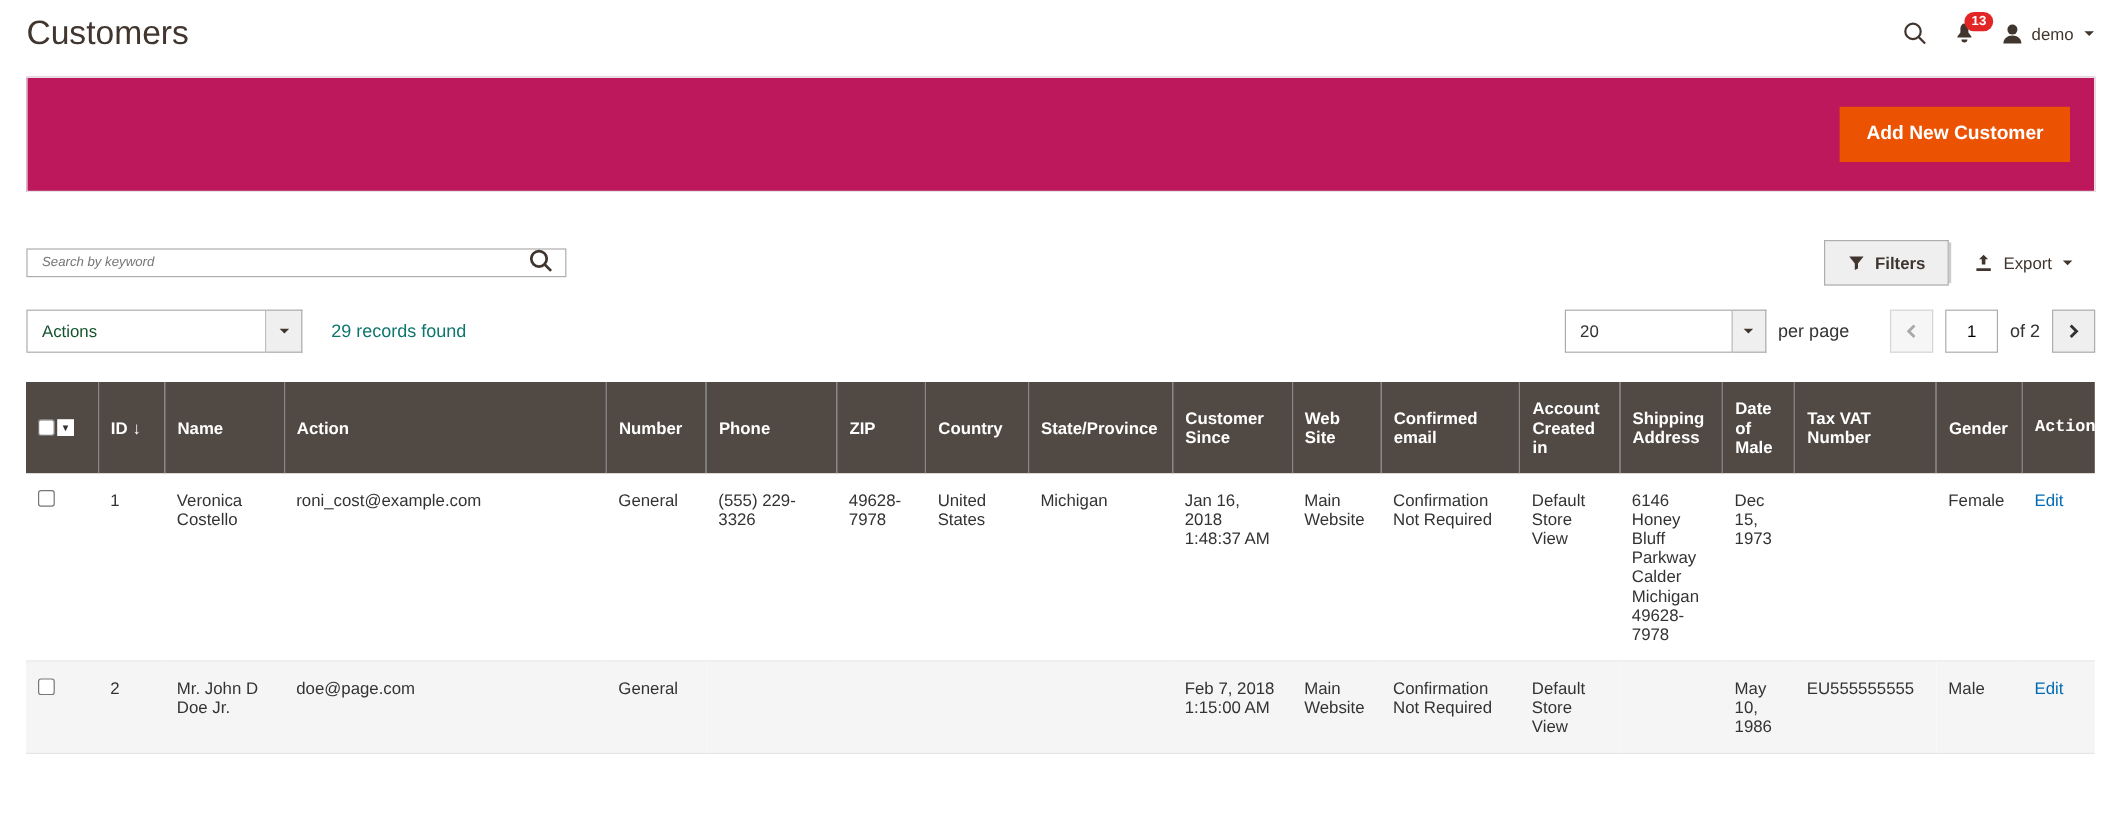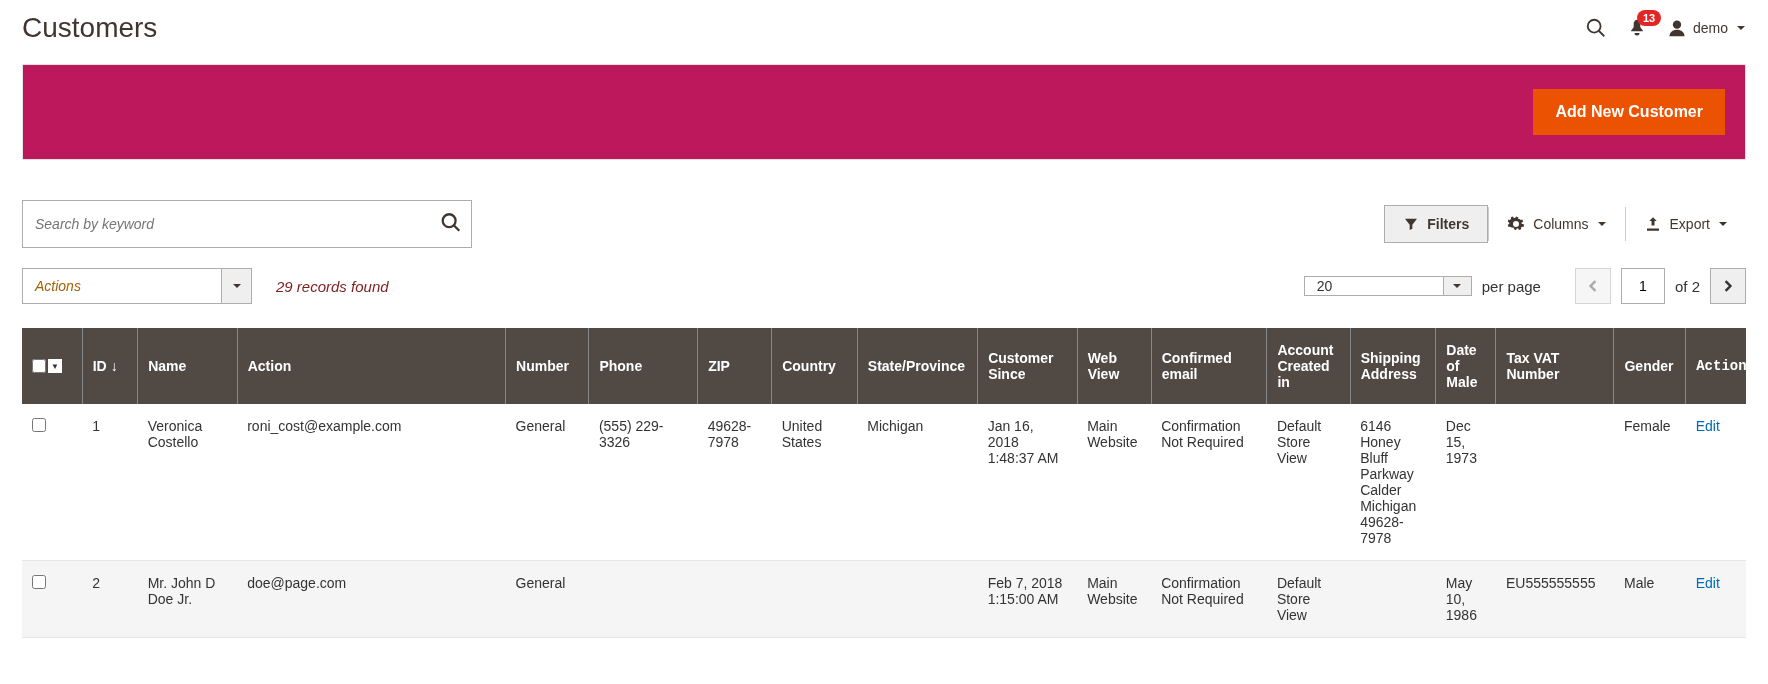--- a/index.html
+++ b/index.html
@@ -79,24 +79,24 @@
     margin-bottom: 20px;
     flex-wrap: wrap;
     gap: 12px;
   }
   .search-wrap {
     position: relative;
     width: 450px;
   }
   .search-input {
     width: 100%;
-    height: 48px;
+    height: 24px;
     border: 1px solid #adadad;
     padding: 0 44px 0 12px;
-    font-size: 14px;
+    font-size: 11px;
     font-style: italic;
     color: #555;
   }
   .search-icon-btn {
     position: absolute;
     right: 6px;
     top: 50%;
     transform: translateY(-50%);
     background: none;
     border: none;
@@ -151,46 +151,44 @@
     height: 36px;
   }
   .actions-dd-main {
     border: 1px solid #adadad;
     padding: 0 12px;
     width: 200px;
     display: flex;
     align-items: center;
     background: #fff;
     font-size: 14px;
-    color: #a16207;
-    font-style: italic;
+    color: #14532d;
   }
   .actions-dd-caret {
     border: 1px solid #adadad;
     border-left: none;
     width: 30px;
     background: #efefef;
     display: flex;
     align-items: center;
     justify-content: center;
     cursor: pointer;
   }
   .records {
-    color: #7f1d1d;
+    color: #0f766e;
     font-size: 15px;
-    font-style: italic;
   }
   .pager {
     display: flex;
     align-items: center;
     gap: 10px;
   }
   .per-page {
     display: flex;
-    height: 20px;
+    height: 36px;
   }
   .per-page-val {
     border: 1px solid #adadad;
     width: 140px;
     padding: 0 12px;
     display: flex;
     align-items: center;
     background: #fff;
   }
   .per-page-caret {
@@ -333,29 +331,20 @@
       </button>
     </div>
     <div class="toolbar-right">
       <div class="filters-btn">
         <svg width="16" height="16" viewBox="0 0 24 24" fill="#41362f">
             <path d="M3 4h18l-7 9v6l-4 2v-8L3 4z"></path>
           </svg>
         <span>Filters</span>
       </div>
       <div class="toolbar-sep"></div>
-      <div class="toolbar-group">
-        <svg width="18" height="18" viewBox="0 0 24 24" fill="#41362f">
-            <path d="M12 8a4 4 0 100 8 4 4 0 000-8zm9 4l2 1-1 3-2-.5a8 8 0 01-1.5 1.5l.5 2-3 1-1-2h-2l-1 2-3-1 .5-2A8 8 0 014 15.5L2 16l-1-3 2-1v-2L1 9l1-3 2 .5A8 8 0 015.5 5L5 3l3-1 1 2h2l1-2 3 1-.5 2A8 8 0 0118.5 6.5L20.5 6l1 3-2 1v2z"></path>
-          </svg>
-        <span class="label">Columns</span>
-        <svg width="10" height="10" viewBox="0 0 10 10" fill="#41362f">
-            <path d="M1 3l4 4 4-4z"></path>
-          </svg>
-      </div>
       <div class="toolbar-sep"></div>
       <div class="toolbar-group">
         <svg width="18" height="18" viewBox="0 0 24 24" fill="#41362f">
             <path d="M12 3l5 5h-3v6h-4V8H7l5-5zM4 18h16v3H4z"></path>
           </svg>
         <span class="label">Export</span>
         <svg width="10" height="10" viewBox="0 0 10 10" fill="#41362f">
             <path d="M1 3l4 4 4-4z"></path>
           </svg>
       </div>
@@ -431,21 +420,21 @@
           </th>
           <th><span>ID</span><span class="sort-arrow">↓</span></th>
           <th>Name</th>
           <th>Action</th>
           <th>Number</th>
           <th>Phone</th>
           <th>ZIP</th>
           <th>Country</th>
           <th>State/Province</th>
           <th>Customer Since</th>
-          <th>Web View</th>
+          <th>Web Site</th>
           <th>Confirmed email</th>
           <th>Account Created in</th>
           <th>Shipping Address</th>
           <th>Date of Male</th>
           <th>Tax VAT Number</th>
           <th>Gender</th>
           <th>Action</th>
         </tr>
       </thead>
       <tbody id="grid-body">

